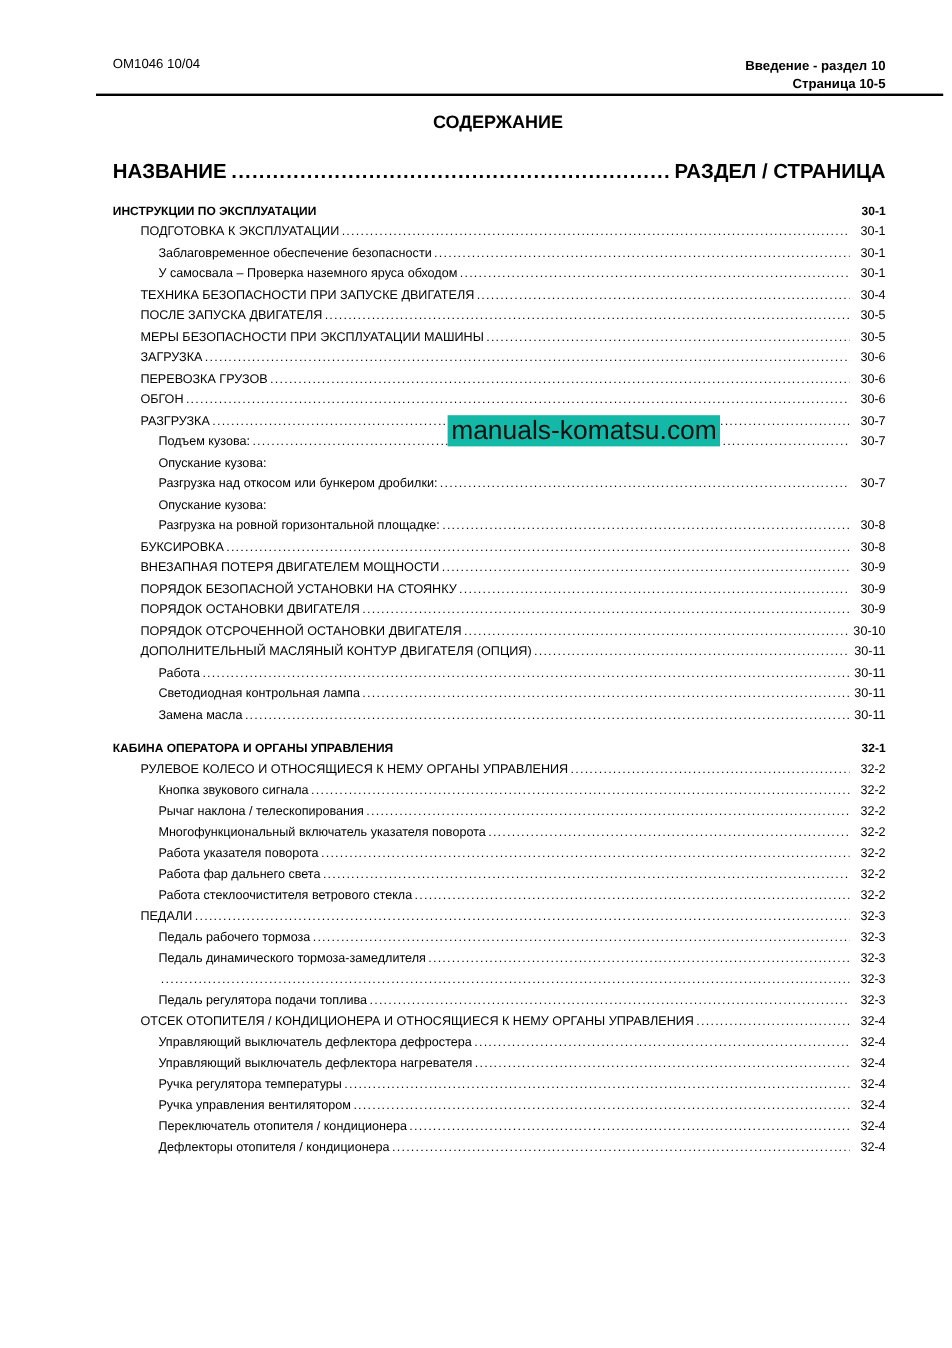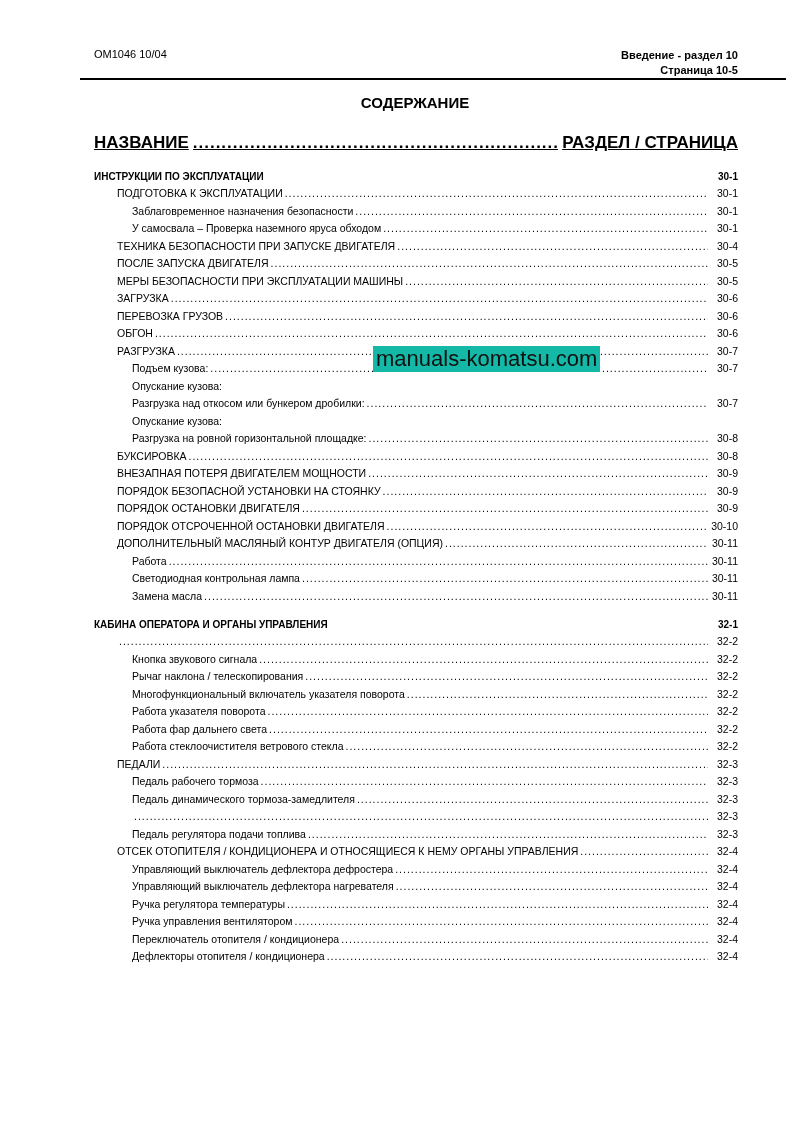--- a/index.html
+++ b/index.html
@@ -4,21 +4,21 @@
 <style>
   html, body { margin: 0; padding: 0; background: #ffffff; }
   body { width: 793px; height: 1123px; position: relative; overflow: hidden;
          font-family: "Liberation Sans", "DejaVu Sans", sans-serif; color: #000; }
   .hdr-left { position: absolute; left: 94px; top: 48px; font-size: 11px; }
   .hdr-right { position: absolute; right: 55px; top: 48px; font-size: 11px; text-align: right; line-height: 15px; font-weight: bold; }
   .hdr-rule { position: absolute; left: 80px; top: 78px; width: 706px; height: 2px; background: #000; }
   .title { position: absolute; left: 0; width: 830px; top: 94px; text-align: center;
            font-size: 15px; font-weight: bold; }
   .colhead { position: absolute; left: 94px; top: 133px; width: 644px; height: 22px;
-             display: flex; align-items: baseline; font-size: 17px; font-weight: bold; text-decoration: underline; }
+             display: flex; align-items: baseline; font-size: 17px; font-weight: bold; }
   .colhead .lead { flex: 1; overflow: hidden; white-space: nowrap; margin: 0 4px; letter-spacing: 1px; }
   .colhead .lead::after { content: "........................................................................................................................"; }
   .toc { position: absolute; left: 94px; width: 644px; }
   .row { height: 17.5px; display: flex; align-items: flex-end; font-size: 10.5px; white-space: nowrap; }
   .row .t { flex: 0 0 auto; }
   .row .lead { flex: 1 1 auto; overflow: hidden; margin: 0 2px; color: #000; letter-spacing: 1px; }
   .row .lead::after { content: ".........................................................................................................................................................................................................................................."; }
   .row .pg { flex: 0 0 auto; min-width: 28px; text-align: right; }
   .row.sec { font-weight: bold; font-size: 10px; }
   .row.sec .lead::after { content: ""; }
@@ -51,21 +51,21 @@
       <span class="t">ИНСТРУКЦИИ ПО ЭКСПЛУАТАЦИИ</span>
       <span class="lead"></span>
       <span class="pg">30-1</span>
     </div>
     <div class="row l1">
       <span class="t">ПОДГОТОВКА К ЭКСПЛУАТАЦИИ</span>
       <span class="lead"></span>
       <span class="pg">30-1</span>
     </div>
     <div class="row l2">
-      <span class="t">Заблаговременное назначения безопасности</span>
+      <span class="t">Заблаговременное обеспечение безопасности</span>
       <span class="lead"></span>
       <span class="pg">30-1</span>
     </div>
     <div class="row l2">
       <span class="t">У самосвала – Проверка наземного яруса обходом</span>
       <span class="lead"></span>
       <span class="pg">30-1</span>
     </div>
     <div class="row l1">
       <span class="t">ТЕХНИКА БЕЗОПАСНОСТИ ПРИ ЗАПУСКЕ ДВИГАТЕЛЯ</span>
@@ -173,20 +173,21 @@
       <span class="pg">30-11</span>
     </div>
   </div>
 <div class="toc" id="toc-s1" style="top:592px;margin-top:20px;">
     <div class="row sec">
       <span class="t">КАБИНА ОПЕРАТОРА И ОРГАНЫ УПРАВЛЕНИЯ</span>
       <span class="lead"></span>
       <span class="pg">32-1</span>
     </div>
     <div class="row l1">
+      <span class="t">РУЛЕВОЕ КОЛЕСО И ОТНОСЯЩИЕСЯ К НЕМУ ОРГАНЫ УПРАВЛЕНИЯ</span>
       <span class="lead"></span>
       <span class="pg">32-2</span>
     </div>
     <div class="row l2">
       <span class="t">Кнопка звукового сигнала</span>
       <span class="lead"></span>
       <span class="pg">32-2</span>
     </div>
     <div class="row l2">
       <span class="t">Рычаг наклона / телескопирования</span>

